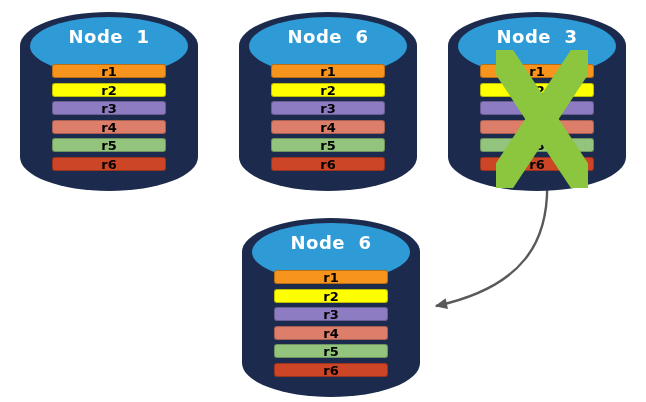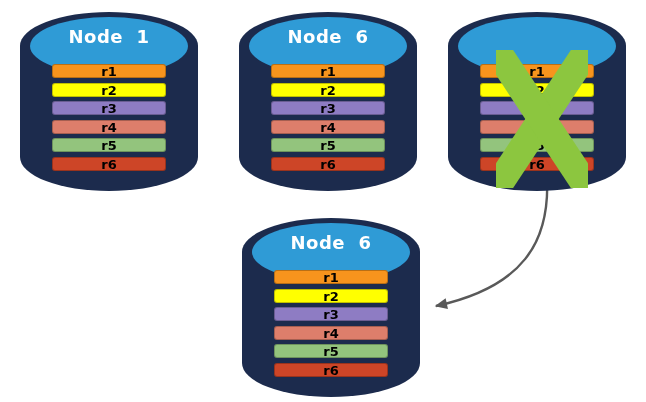--- a/index.html
+++ b/index.html
@@ -67,20 +67,21 @@
       <div class="record" style="background-color: rgb(147, 196, 125);"><span>r5</span></div>
       <div class="record" style="background-color: rgb(205, 69, 39);"><span>r6</span></div>
     </div>
   </div>
 
   <div class="node" style="left:446px;top:6px;">
     <svg class="cyl" viewBox="0 0 182 187">
       <path d="M2,40 A89,34 0 0 1 180,40 L180,151 A89,34 0 0 1 2,151 Z" stroke-width="2" style="fill: rgb(28, 43, 77);"></path>
       <ellipse cx="91" cy="40" rx="79" ry="29" style="fill: rgb(47, 155, 214);"></ellipse>
     </svg>
+    <div class="node-label">Node  3</div>
     <div class="records">
       <div class="record" style="background-color: rgb(247, 148, 29);"><span>r1</span></div>
       <div class="record" style="background-color: rgb(255, 255, 0);"><span>r2</span></div>
       <div class="record" style="background-color: rgb(142, 124, 195);"><span>r3</span></div>
       <div class="record" style="background-color: rgb(221, 126, 107);"><span>r4</span></div>
       <div class="record" style="background-color: rgb(147, 196, 125);"><span>r5</span></div>
       <div class="record" style="background-color: rgb(205, 69, 39);"><span>r6</span></div>
     </div>
     <svg class="fail-x" viewBox="0 0 92 138">
       <g style="fill: rgb(140, 198, 63);">

